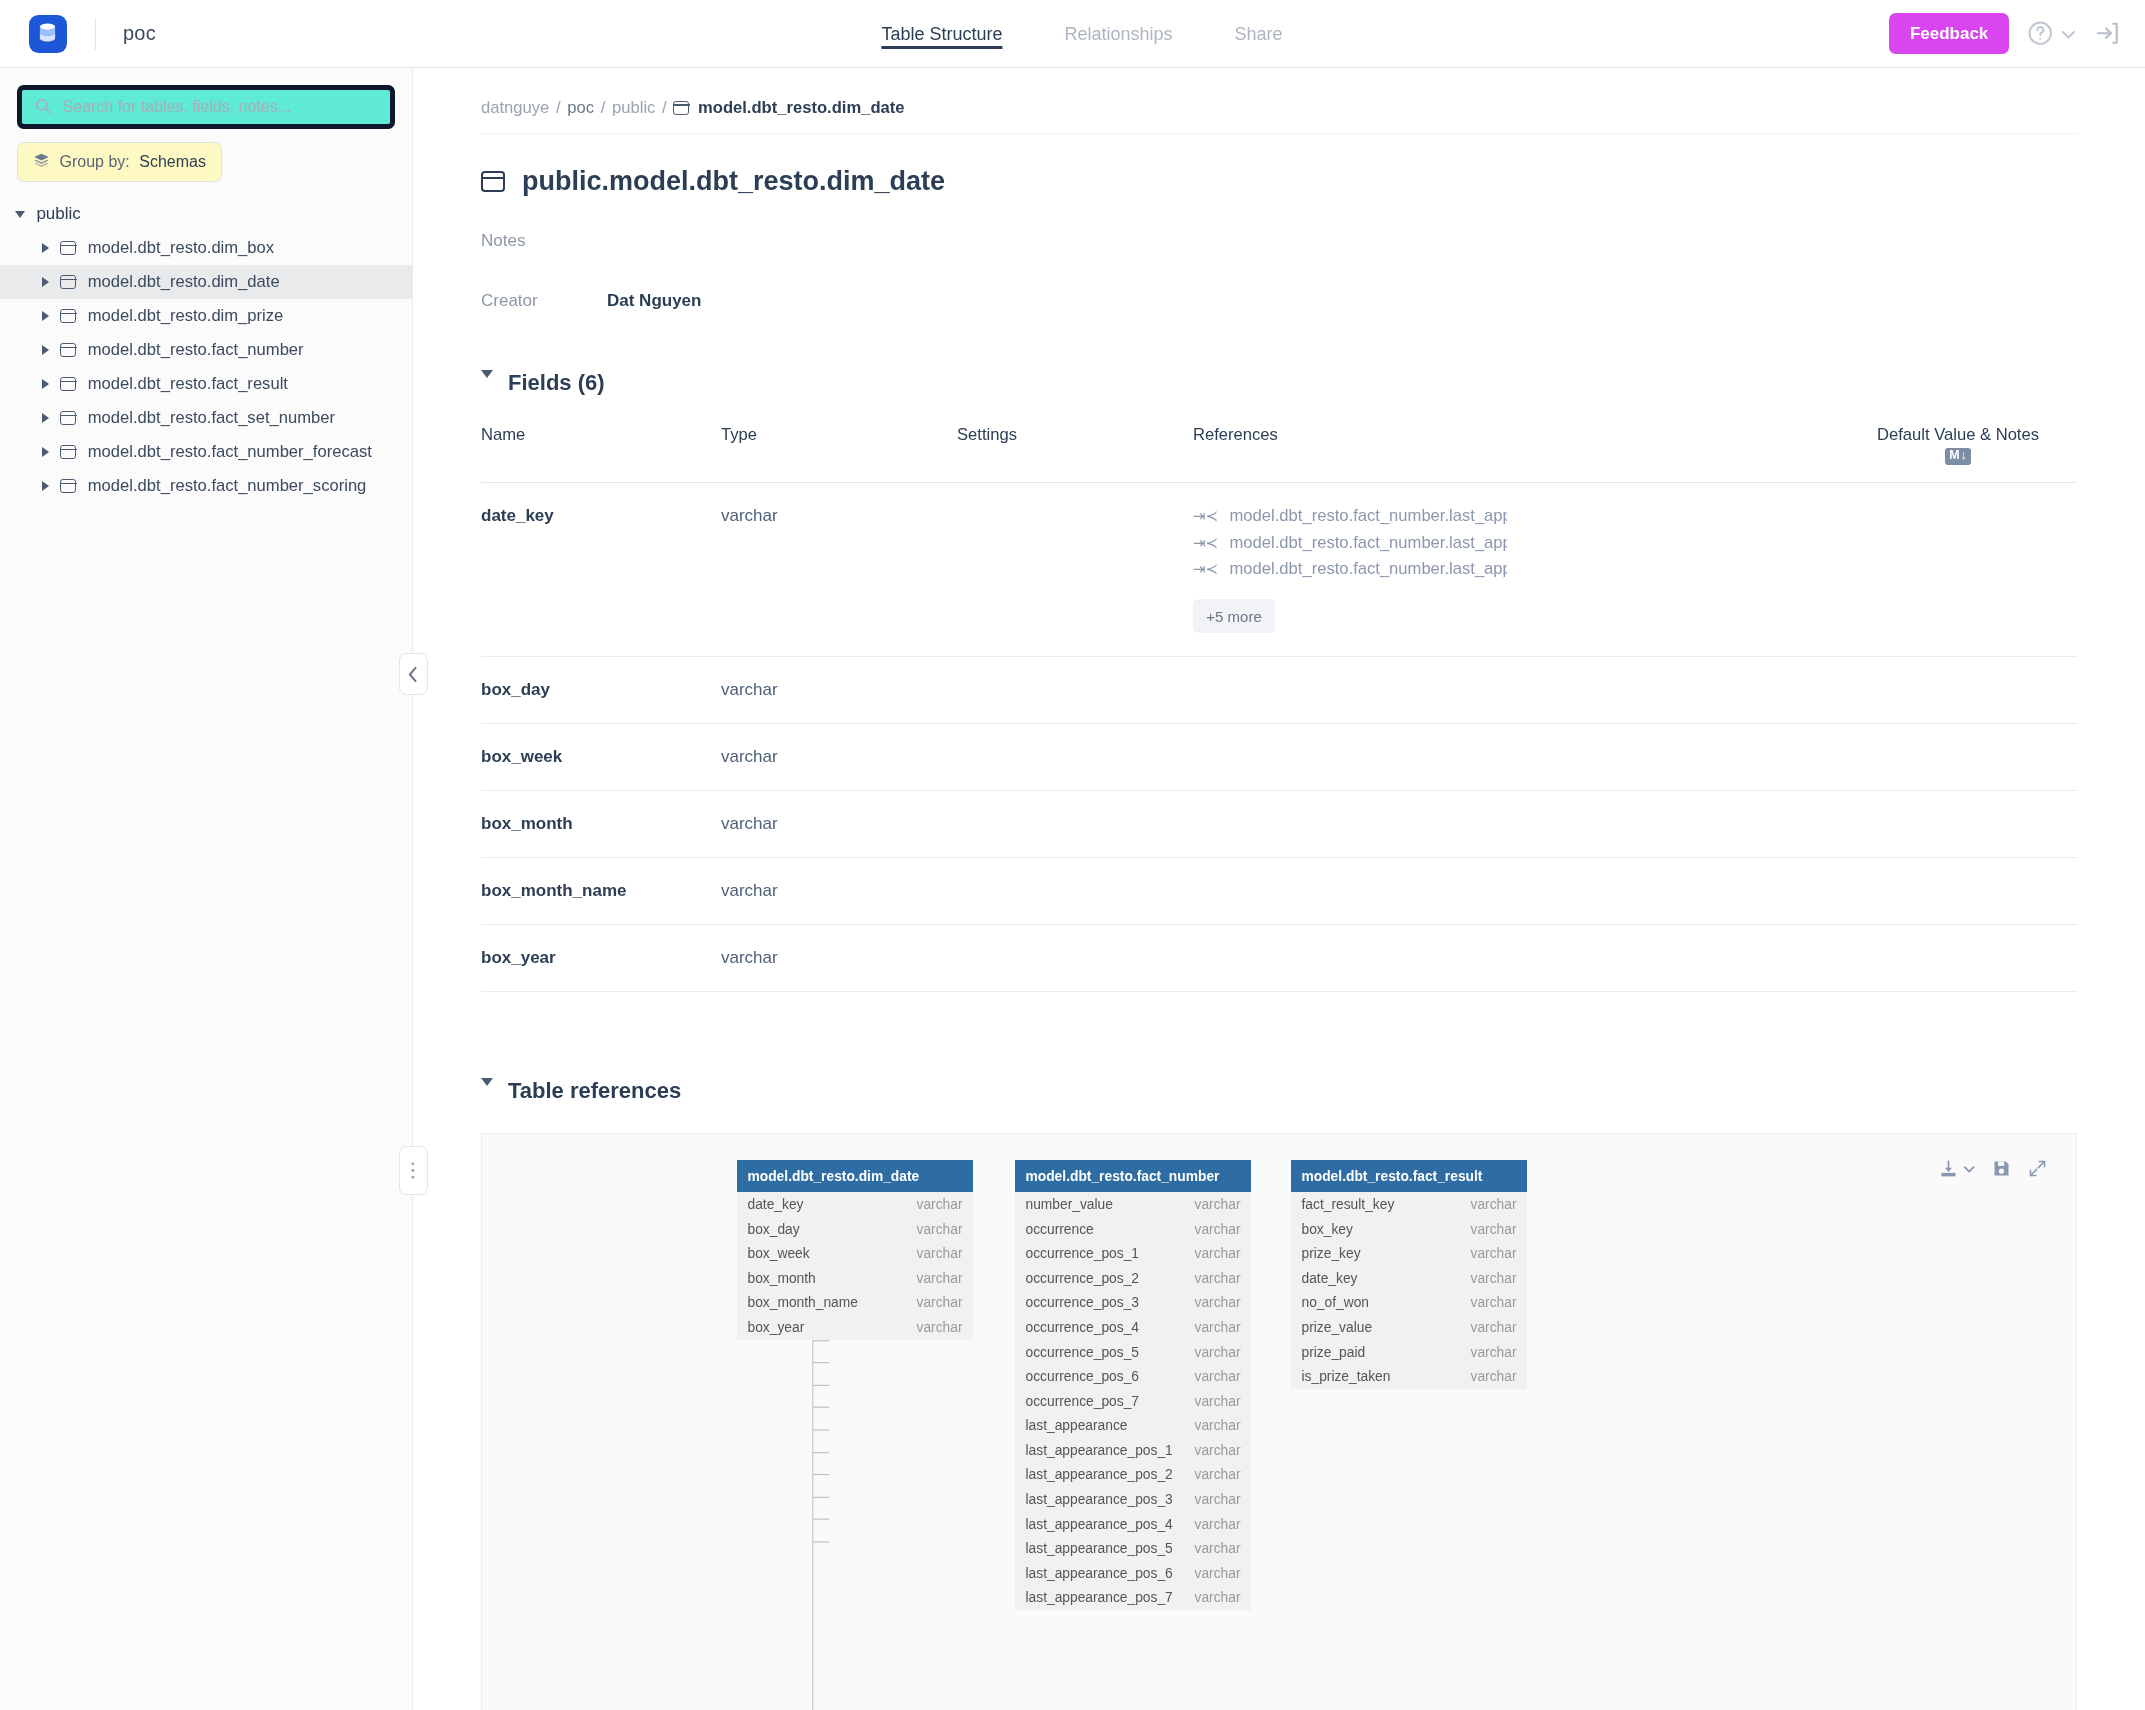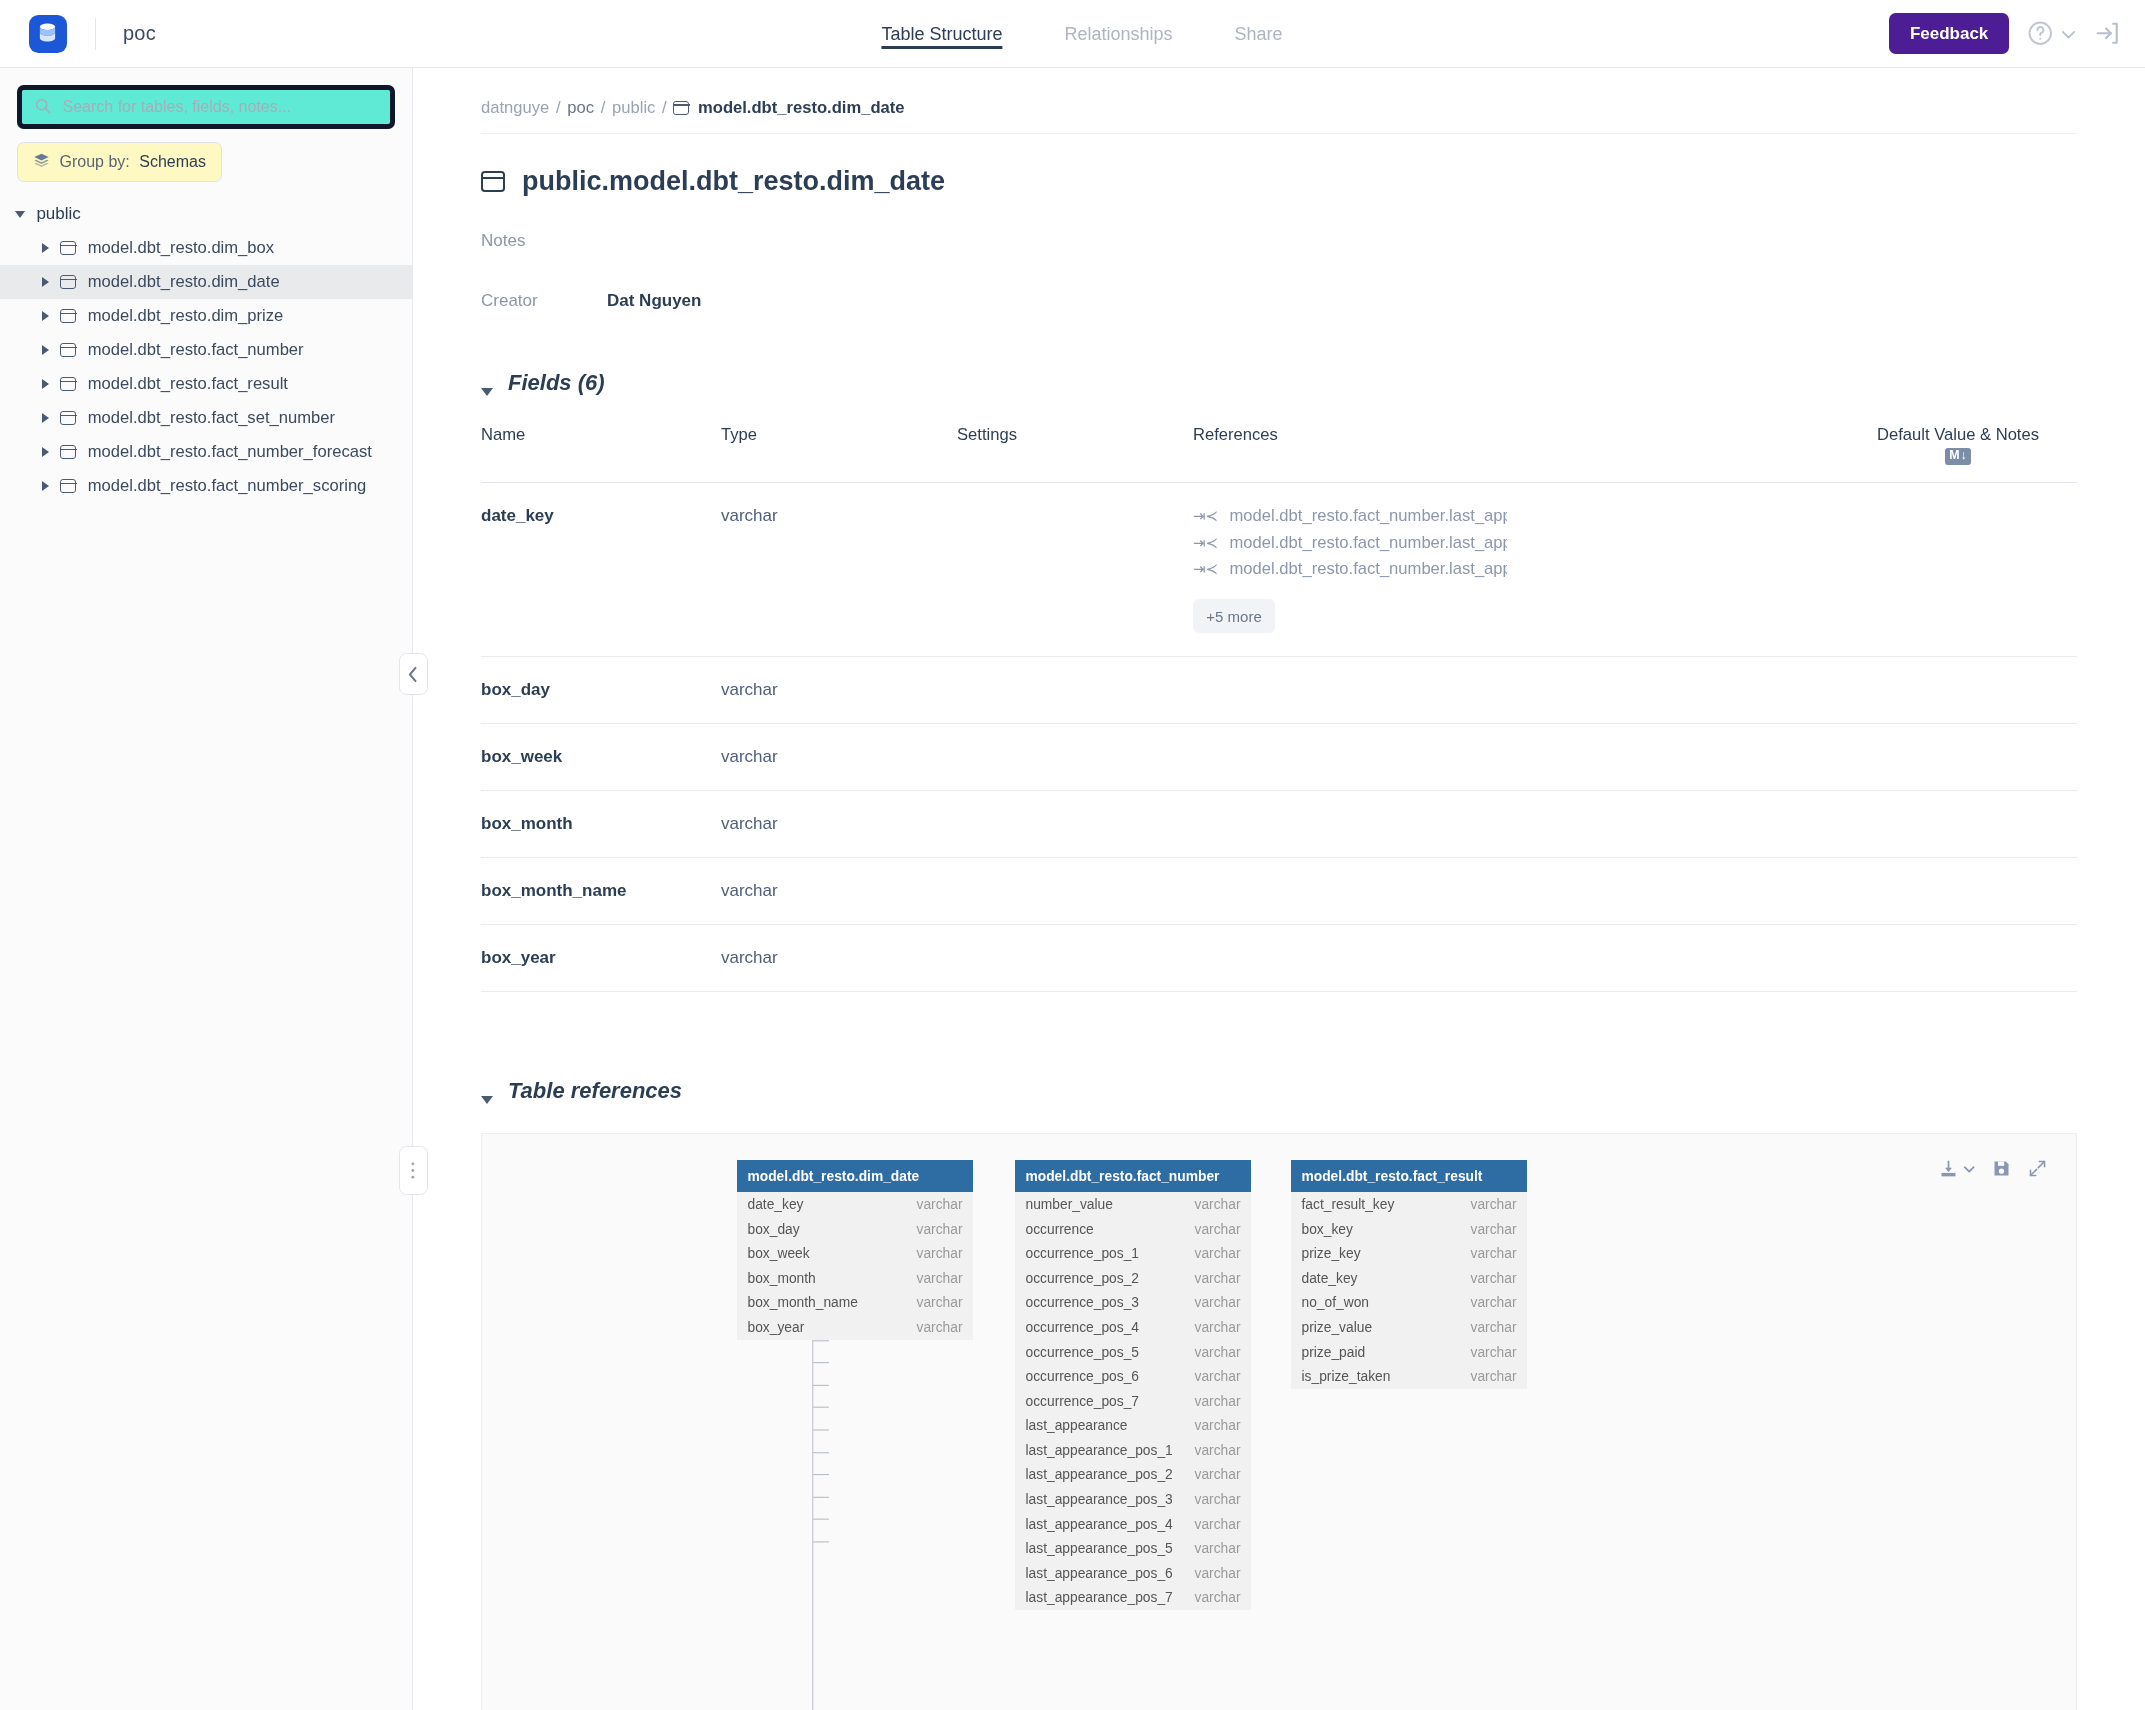--- a/index.html
+++ b/index.html
@@ -40,21 +40,21 @@
   }
   .tab.active { color: #2c3e55; }
   .tab.active:after {
     content: ""; position: absolute; left: 0; right: 0; bottom: 19px;
     height: 2.9px; background: #2c3e55;
   }
   .topbar-right {
     position: absolute; right: 25px; display: flex; align-items: center; gap: 17px;
   }
   .feedback-btn {
-    background: #4c1d95; color: #fff; border: none; border-radius: 6.7px;
+    background: #d946ef; color: #fff; border: none; border-radius: 6.7px;
     font-size: 17px; font-family: inherit; font-weight: 700;
     padding: 10.5px 21px; cursor: pointer;
   }
   .icon-btn { display: flex; align-items: center; cursor: pointer; color: #b9c0cc; }
 
   
   .sidebar {
     position: absolute; top: 68px; left: 0; width: 413px; height: 1642px;
     background: #fbfbfc;
     border-right: 1px solid #e7e9ee;
@@ -157,23 +157,23 @@
   }
   .meta-row {
     display: flex; padding-left: 68px; font-size: 17px; align-items: baseline;
   }
   .meta-row .meta-label { width: 126px; color: #8e97a6; }
   .meta-row .meta-value { color: #2c3e55; font-weight: 700; }
   .meta-creator { margin-top: 40px; }
   .meta-notes { margin-top: 34px; }
 
   .section-head {
-    display: flex; align-items: flex-end; gap: 15px;
+    display: flex; align-items: flex-start; gap: 15px;
     padding-left: 68px; margin-top: 59px;
-    font-size: 22px; font-weight: 700; color: #2c3e55; font-style: italic;
+    font-size: 22px; font-weight: 700; color: #2c3e55;
   }
   .section-head .caret-down {
     border-left-width: 6.7px; border-right-width: 6.7px; border-top-width: 8.6px;
   }
 
   
   .fields-table { margin: 28.5px 68px 0 68px; }
   .fields-header {
     display: flex; font-size: 16.6px; color: #2c3e55; padding-bottom: 17px;
     border-bottom: 1px solid #e4e7eb;

